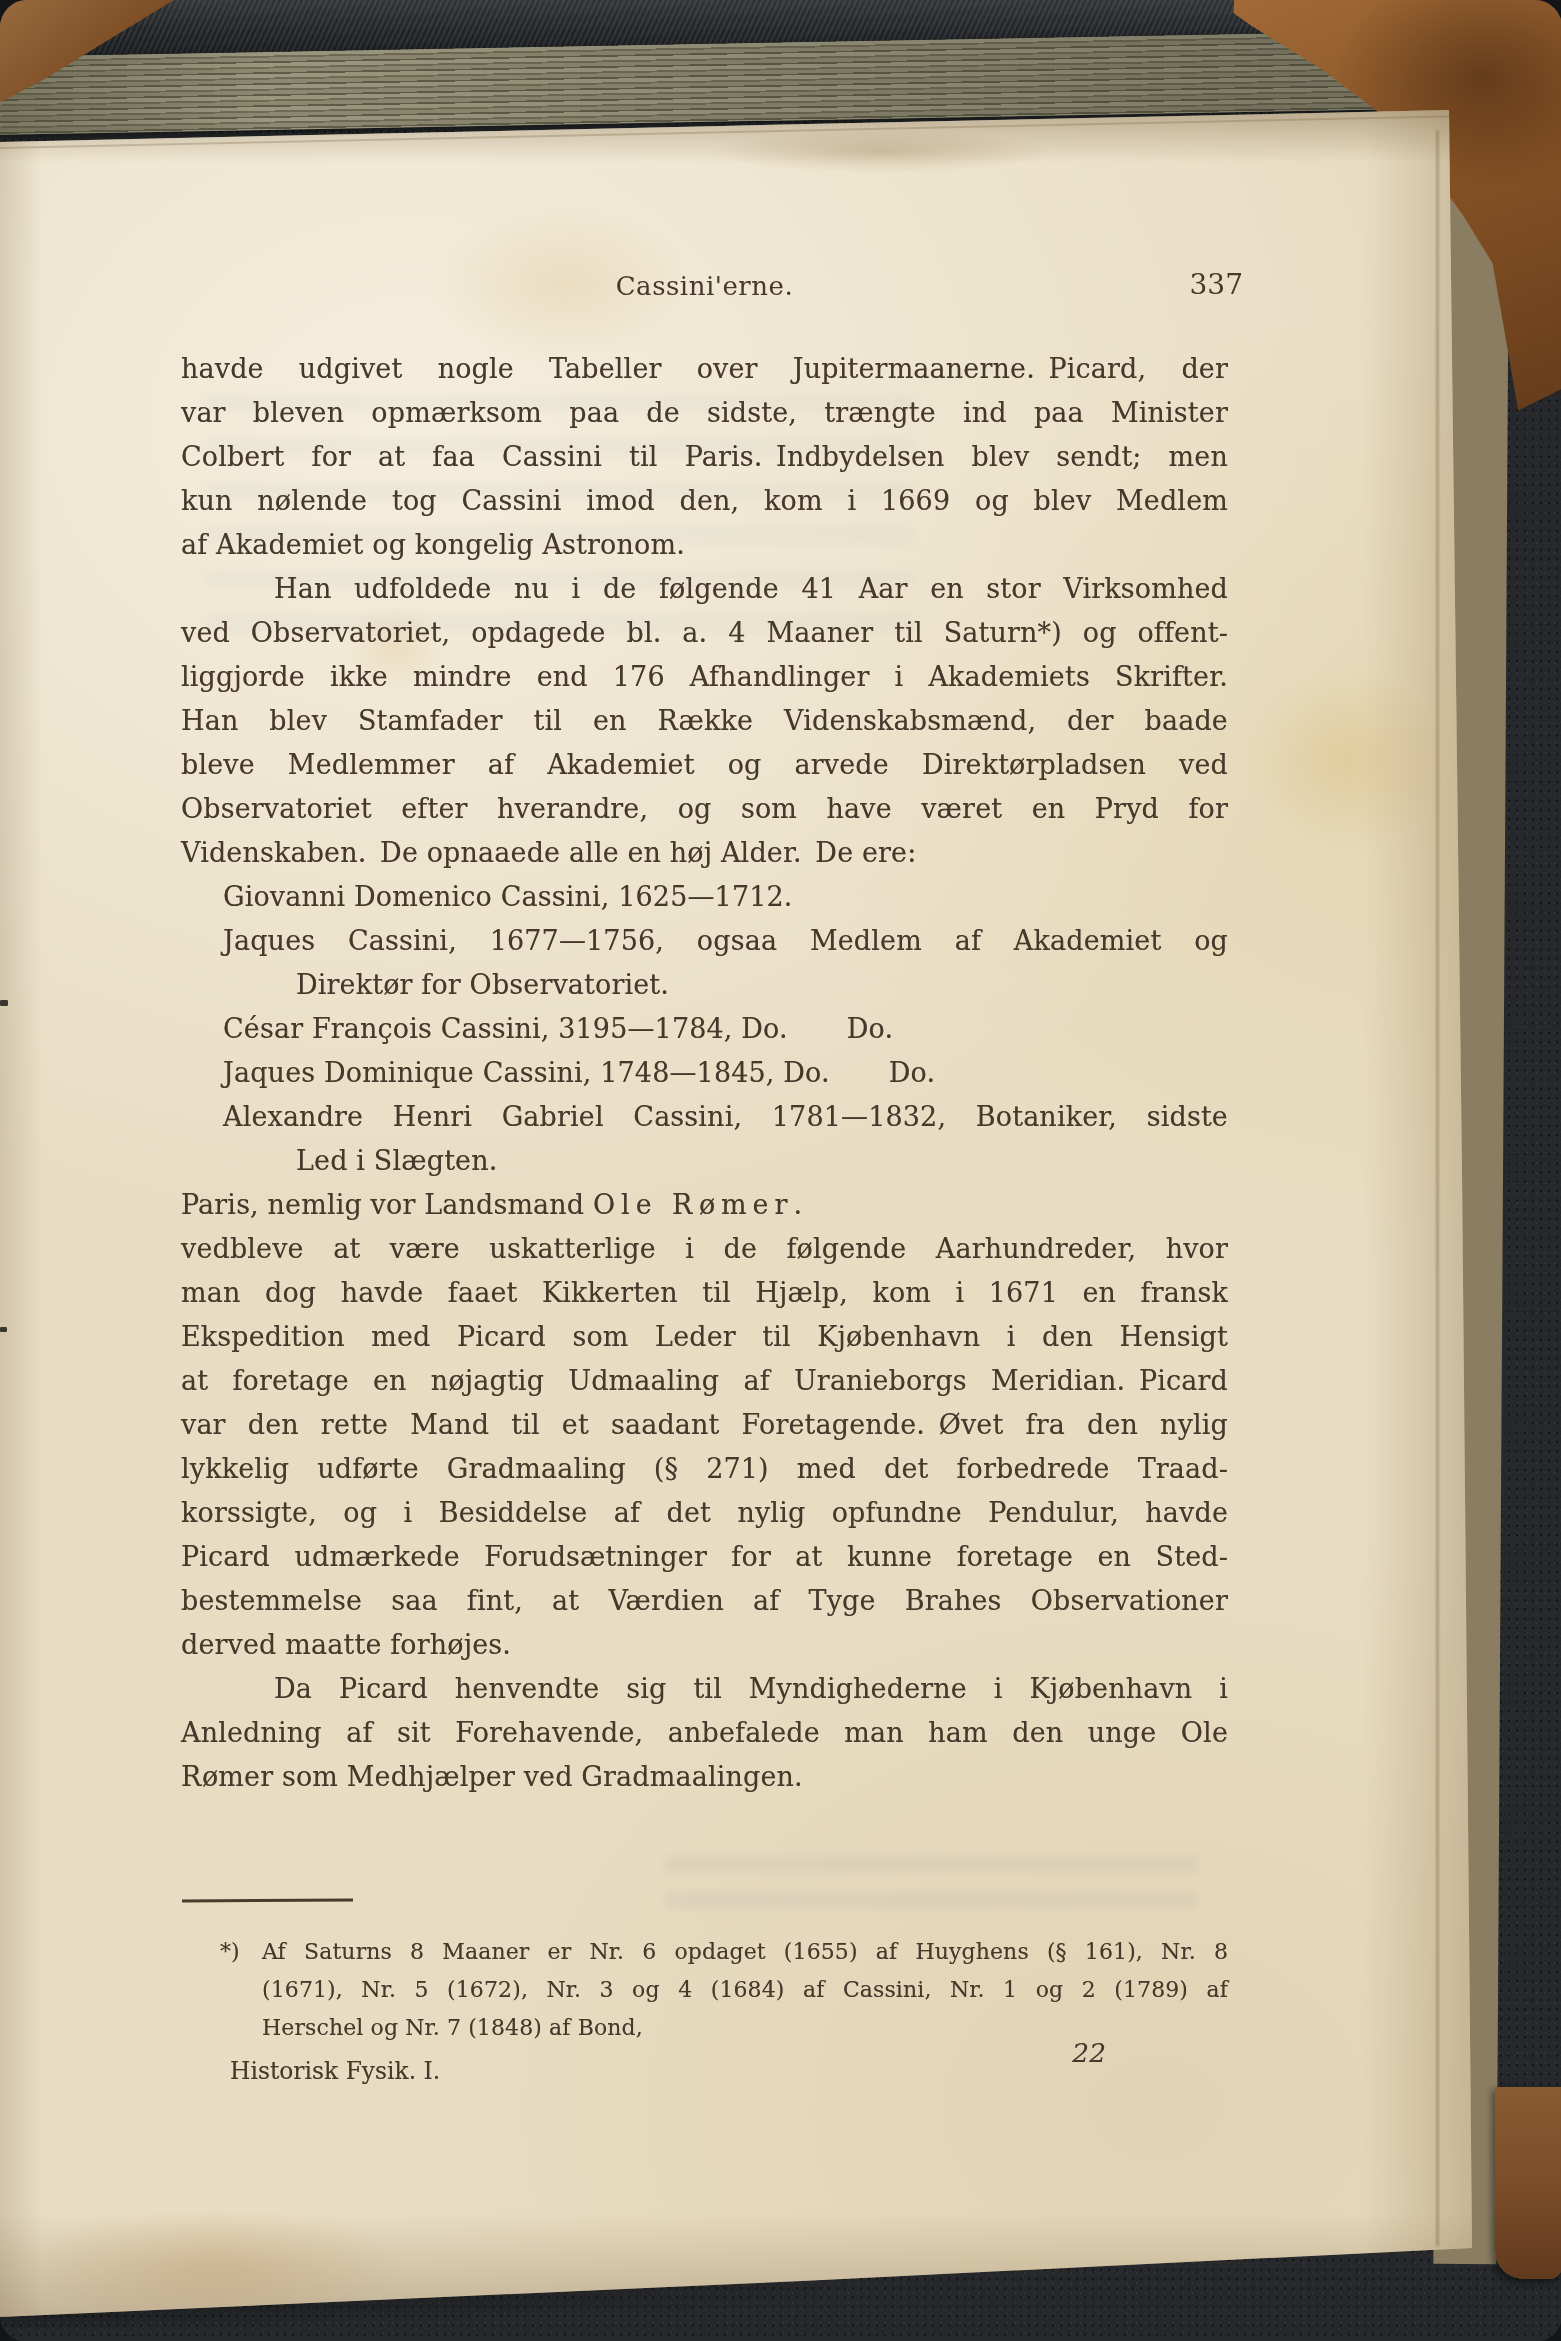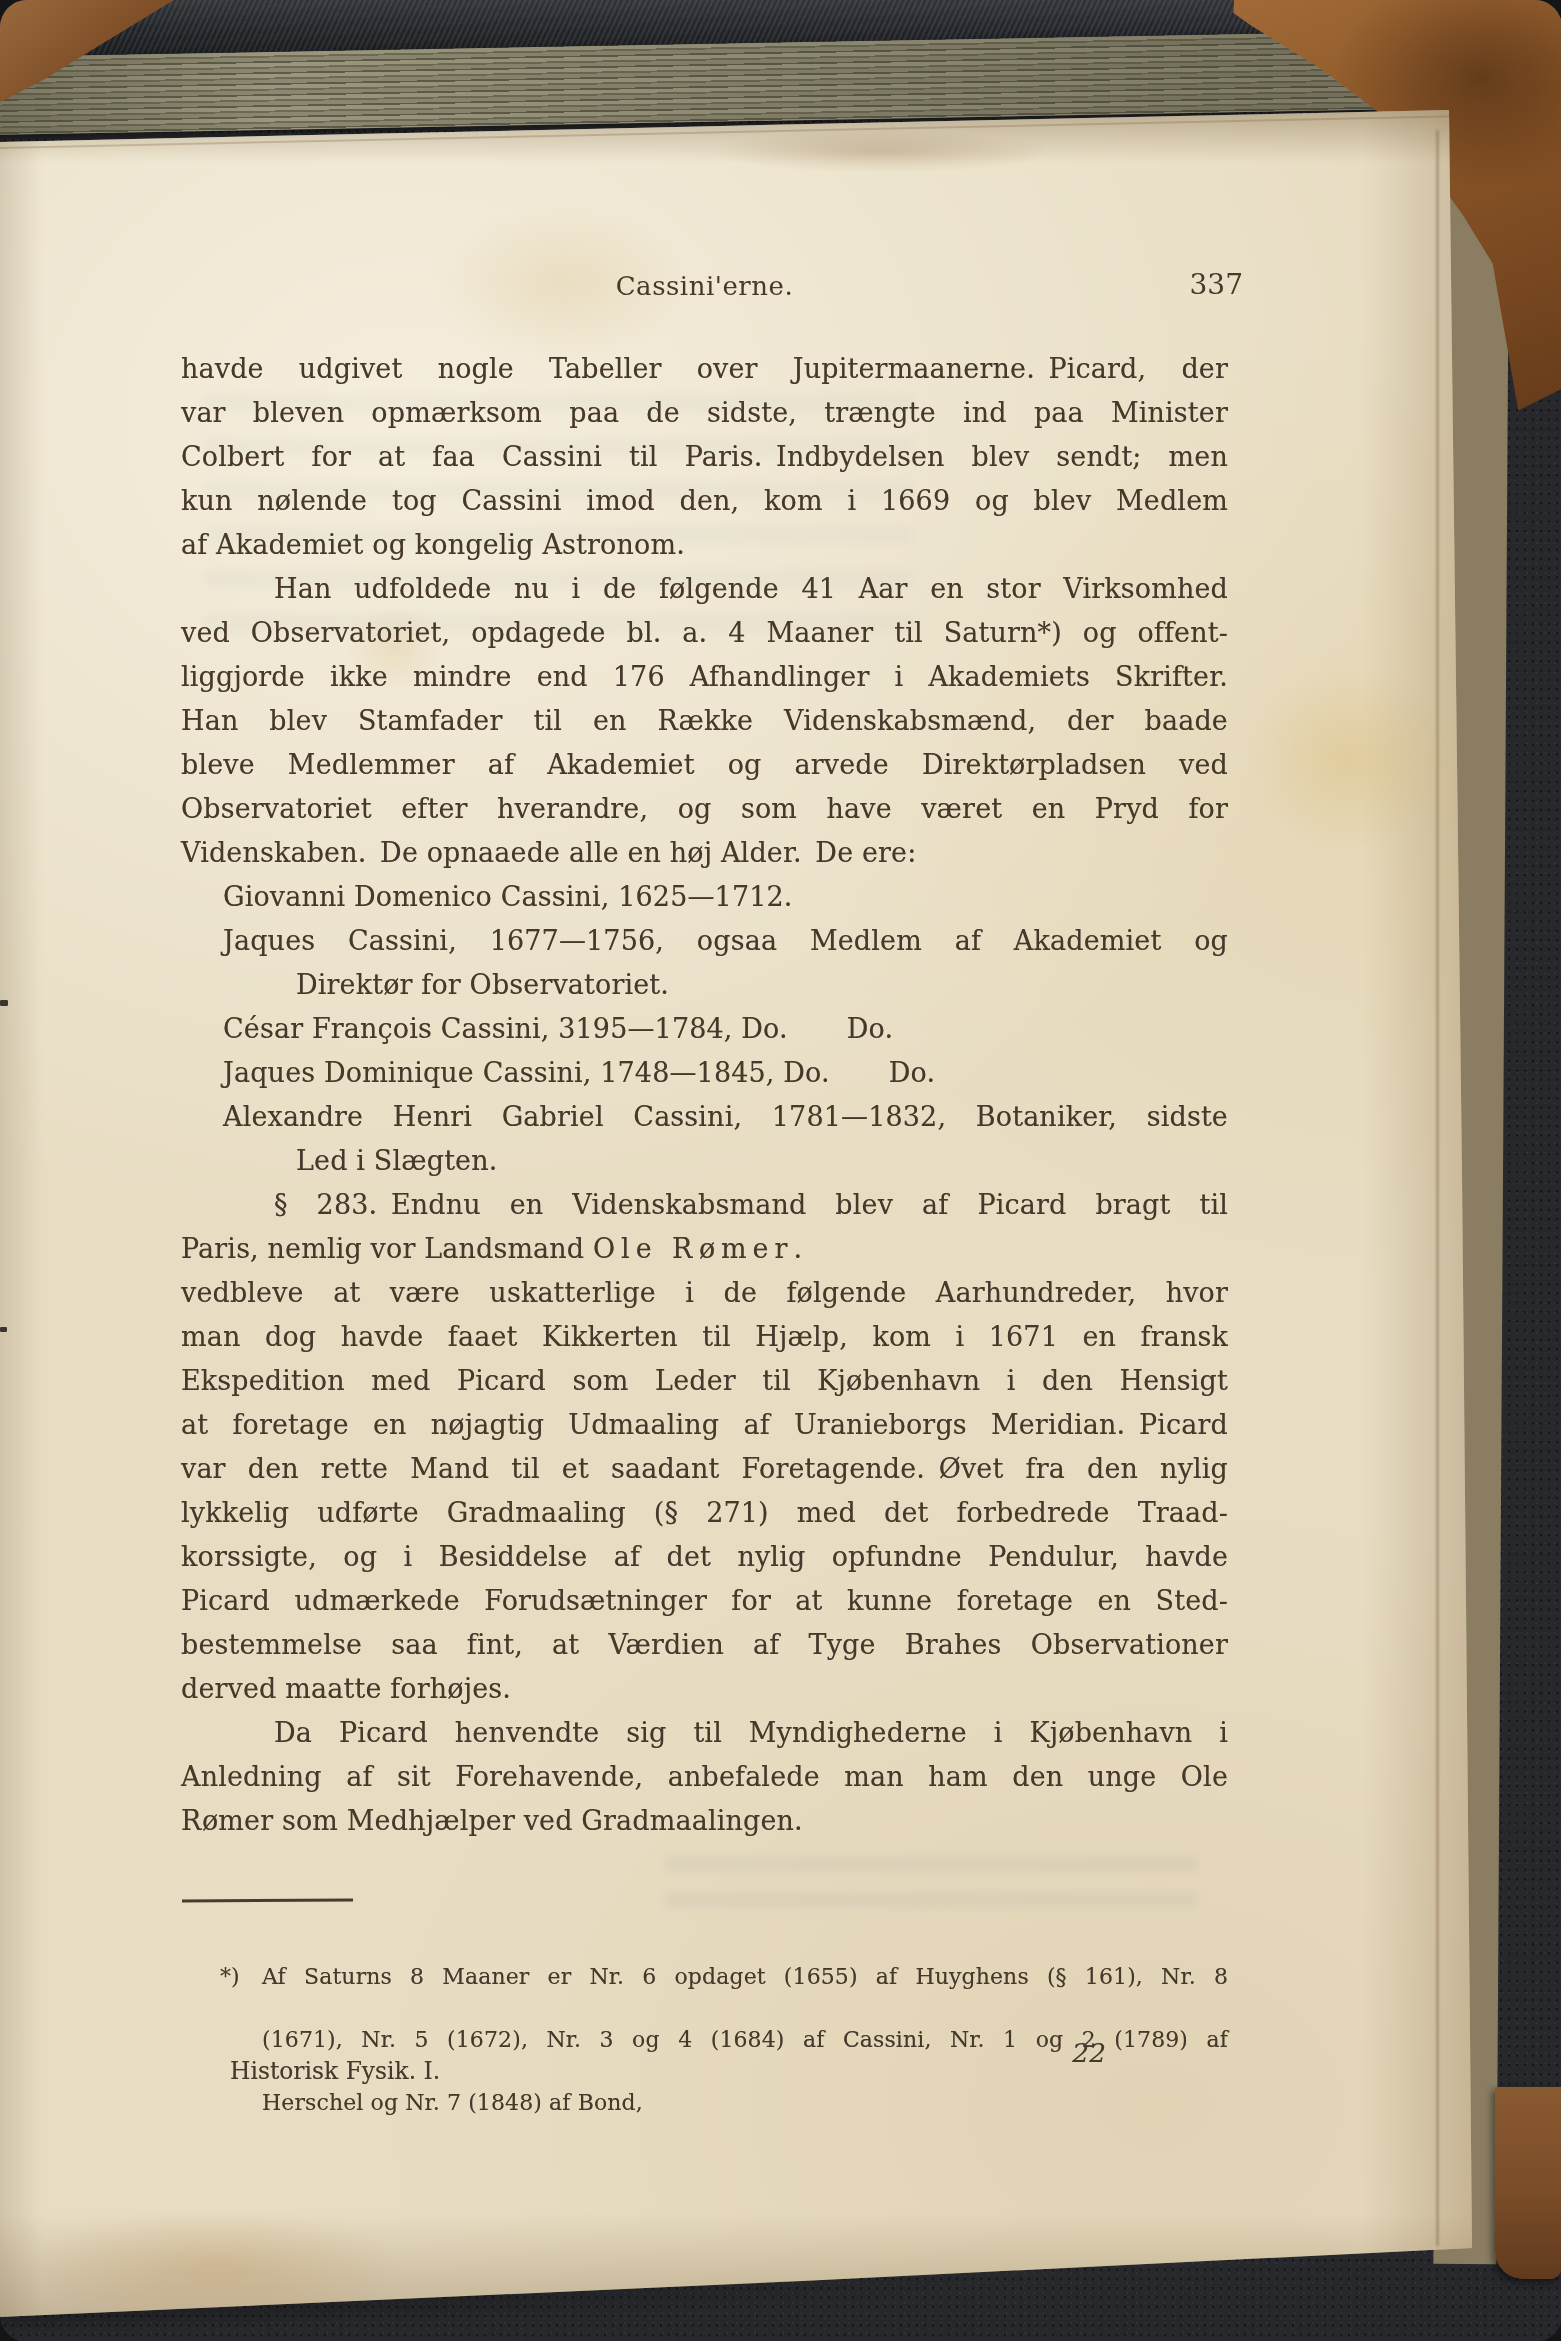--- a/index.html
+++ b/index.html
@@ -113,21 +113,21 @@
   .line.j{ text-align:justify; text-align-last:justify; white-space:normal; }
   .ind-para{ padding-left:93px; }
   .ind-list{ padding-left:42px; }
   .ind-cont{ padding-left:115px; }
   .sp{ letter-spacing:0.22em; }
   .gap{ display:inline-block; width:59px; }
 
   .fn-rule{ position:absolute; left:182px; top:1899px; width:171px; height:2.5px;
     background:#4a3b2d; transform:rotate(-0.3deg); }
   .fn-block{ position:absolute; left:181px; top:1933px; width:1047px; }
-  .fn-block .line{ height:38px; line-height:38px; font-size:22px;margin-top:25px; }
+  .fn-block .line{ height:38px; line-height:38px; font-size:22px; }
   .fn-block .line{ padding-left:81px; }
   .fn-block .line:first-child{ padding-left:39px; }
   .fn-marker{ display:inline-block; width:42px; }
 
   .footer-sig{ position:absolute; left:230px; top:2054px; font-size:23.4px;
     line-height:35px; text-shadow:0 0 0.6px rgba(72,55,40,0.45); }
   .footer-sheet{ position:absolute; left:181px; top:2035px; width:925px;
     text-align:right; font-size:26.5px; line-height:35px;
     text-shadow:0 0 0.6px rgba(72,55,40,0.45);font-style:italic; }
   .page-shadow{ position:absolute; left:0; top:2245px; width:1511px; height:80px;
@@ -179,21 +179,20 @@
         <div class="line j"><span>bleve Medlemmer af Akademiet og arvede Direktørpladsen ved</span></div>
         <div class="line j"><span>Observatoriet efter hverandre, og som have været en Pryd for</span></div>
         <div class="line"><span>Videnskaben. De opnaaede alle en høj Alder. De ere:</span></div>
         <div class="line ind-list"><span>Giovanni Domenico Cassini, 1625—1712.</span></div>
         <div class="line j ind-list"><span>Jaques Cassini, 1677—1756, ogsaa Medlem af Akademiet og</span></div>
         <div class="line ind-cont"><span>Direktør for Observatoriet.</span></div>
         <div class="line ind-list"><span>César François Cassini, 3195—1784, Do.</span><span class="gap"></span><span>Do.</span></div>
         <div class="line ind-list"><span>Jaques Dominique Cassini, 1748—1845, Do.</span><span class="gap"></span><span>Do.</span></div>
         <div class="line j ind-list"><span>Alexandre Henri Gabriel Cassini, 1781—1832, Botaniker, sidste</span></div>
         <div class="line ind-cont"><span>Led i Slægten.</span></div>
-        <div class="line j ind-para"><span>§ 283. Endnu en Videnskabsmand blev af Picard bragt til</span></div>
         <div class="line"><span>Paris, nemlig vor Landsmand </span><span class="sp">Ole Rømer</span><span>.</span></div>
         <div class="line j"><span>vedbleve at være uskatterlige i de følgende Aarhundreder, hvor</span></div>
         <div class="line j"><span>man dog havde faaet Kikkerten til Hjælp, kom i 1671 en fransk</span></div>
         <div class="line j"><span>Ekspedition med Picard som Leder til Kjøbenhavn i den Hensigt</span></div>
         <div class="line j"><span>at foretage en nøjagtig Udmaaling af Uranieborgs Meridian. Picard</span></div>
         <div class="line j"><span>var den rette Mand til et saadant Foretagende. Øvet fra den nylig</span></div>
         <div class="line j"><span>lykkelig udførte Gradmaaling (§ 271) med det forbedrede Traad-</span></div>
         <div class="line j"><span>korssigte, og i Besiddelse af det nylig opfundne Pendulur, havde</span></div>
         <div class="line j"><span>Picard udmærkede Forudsætninger for at kunne foretage en Sted-</span></div>
         <div class="line j"><span>bestemmelse saa fint, at Værdien af Tyge Brahes Observationer</span></div>

